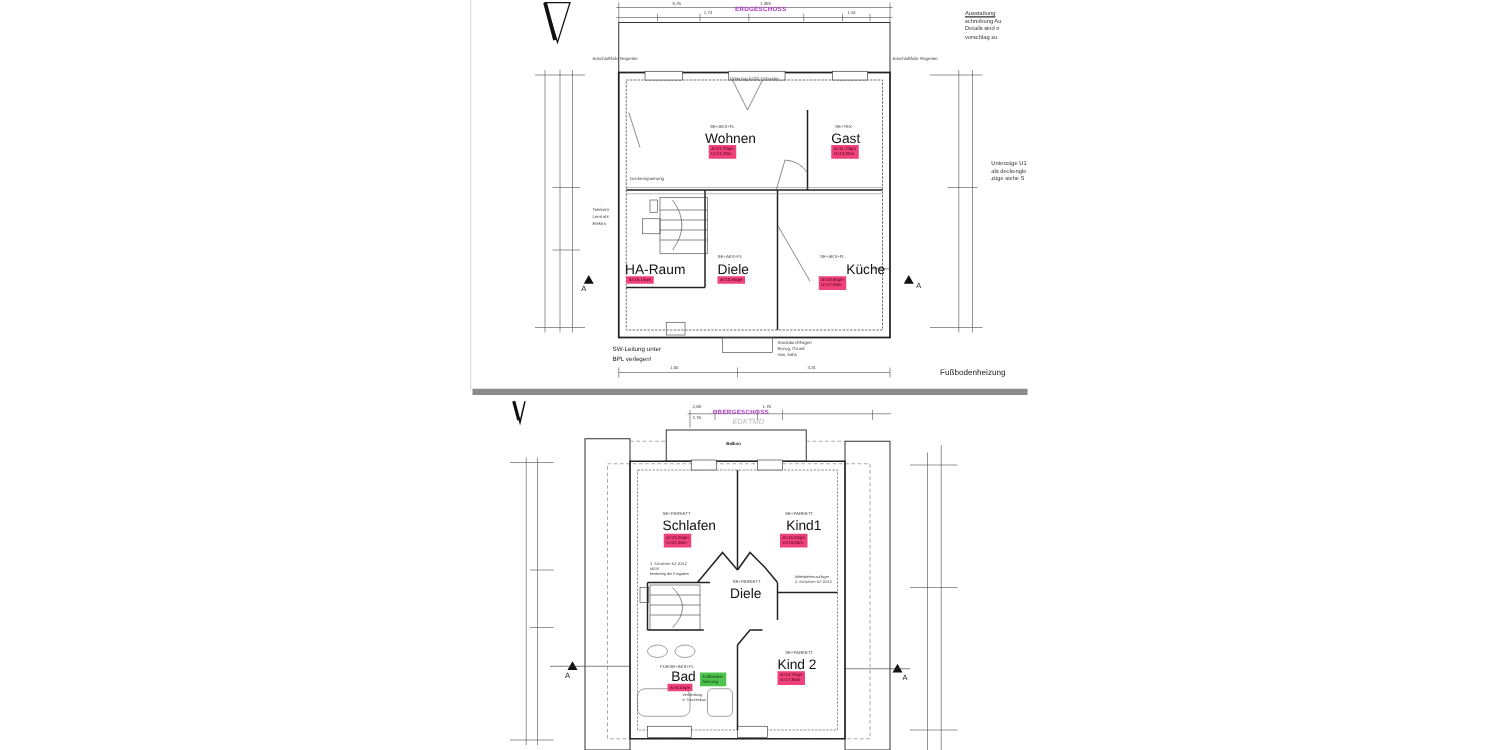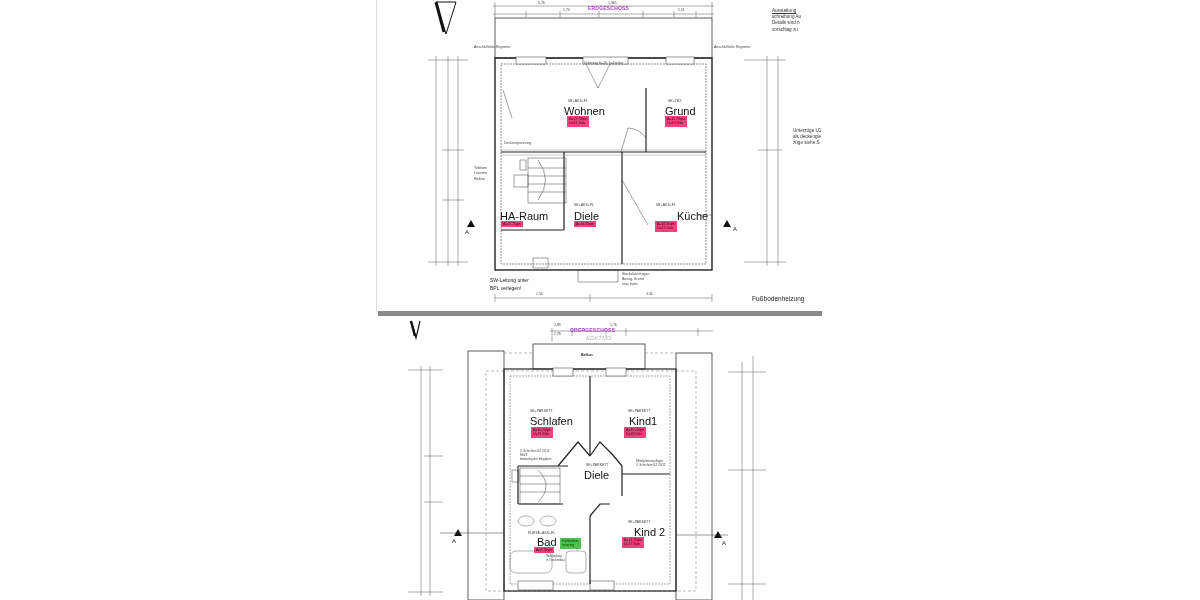--- a/index.html
+++ b/index.html
@@ -129,21 +129,21 @@
   <div class="lbl tiny" style="left:126px;top:142px;">Deckenspannung</div>
 
   <div class="lbl roomsub" style="left:190px;top:100px;">SE+AKS+FL</div>
   <div class="lbl room" style="left:186px;top:106px;">Wohnen</div>
   <div class="area" style="left:189px;top:116px;">
     <div>A=27,70qm</div>
     <div>U=21,30m</div>
   </div>
 
   <div class="lbl roomsub" style="left:290px;top:100px;">SE+TEX</div>
-  <div class="lbl room" style="left:287px;top:106px;">Grund</div>
+  <div class="lbl room" style="left:287px;top:106px;">Gast</div>
   <div class="area" style="left:287px;top:116px;">
     <div>A=11,70qm</div>
     <div>U=13,90m</div>
   </div>
 
   <div class="lbl room" style="left:122px;top:211px;">HA-Raum</div>
   <div class="area" style="left:123px;top:221px;">
     <div>A=15,15qm</div>
   </div>
 
@@ -309,21 +309,21 @@
   <div class="lbl room" style="left:251px;top:100px;">Kind1</div>
   <div class="area" style="left:246px;top:111px;">
     <div>A=15,20qm</div>
     <div>U=18,00m</div>
   </div>
 
   <div class="lbl roomsub" style="left:208px;top:148px;">SE+PARKETT</div>
   <div class="lbl room" style="left:206px;top:154px;">Diele</div>
 
   <div class="lbl roomsub" style="left:250px;top:205px;">SE+PARKETT</div>
-  <div class="lbl room" style="left:256px;top:211px;">Kind 2</div>
+  <div class="lbl room" style="left:244px;top:211px;">Kind 2</div>
   <div class="area" style="left:244px;top:221px;">
     <div>A=14,70qm</div>
     <div>U=17,80m</div>
   </div>
 
   <div class="lbl roomsub" style="left:150px;top:216px;">FLIESE+AKS+FL</div>
   <div class="lbl room" style="left:159px;top:221px;">Bad</div>
   <div class="area" style="left:156px;top:231px;">
     <div>A=8,10qm</div>
   </div>

